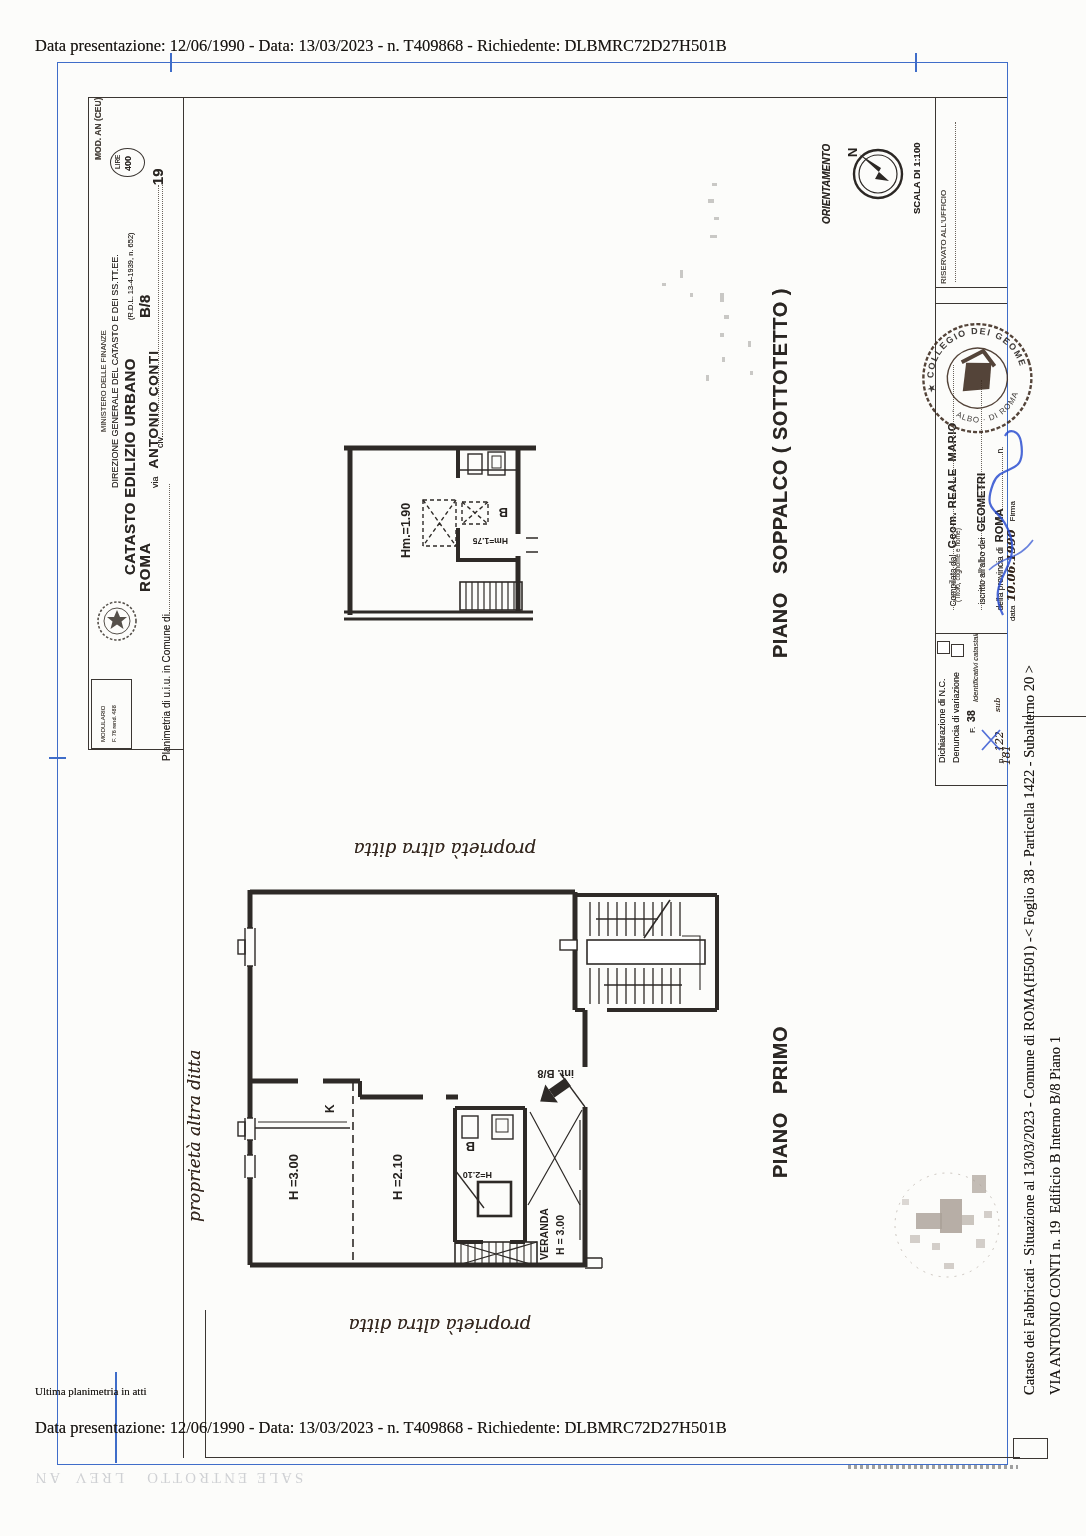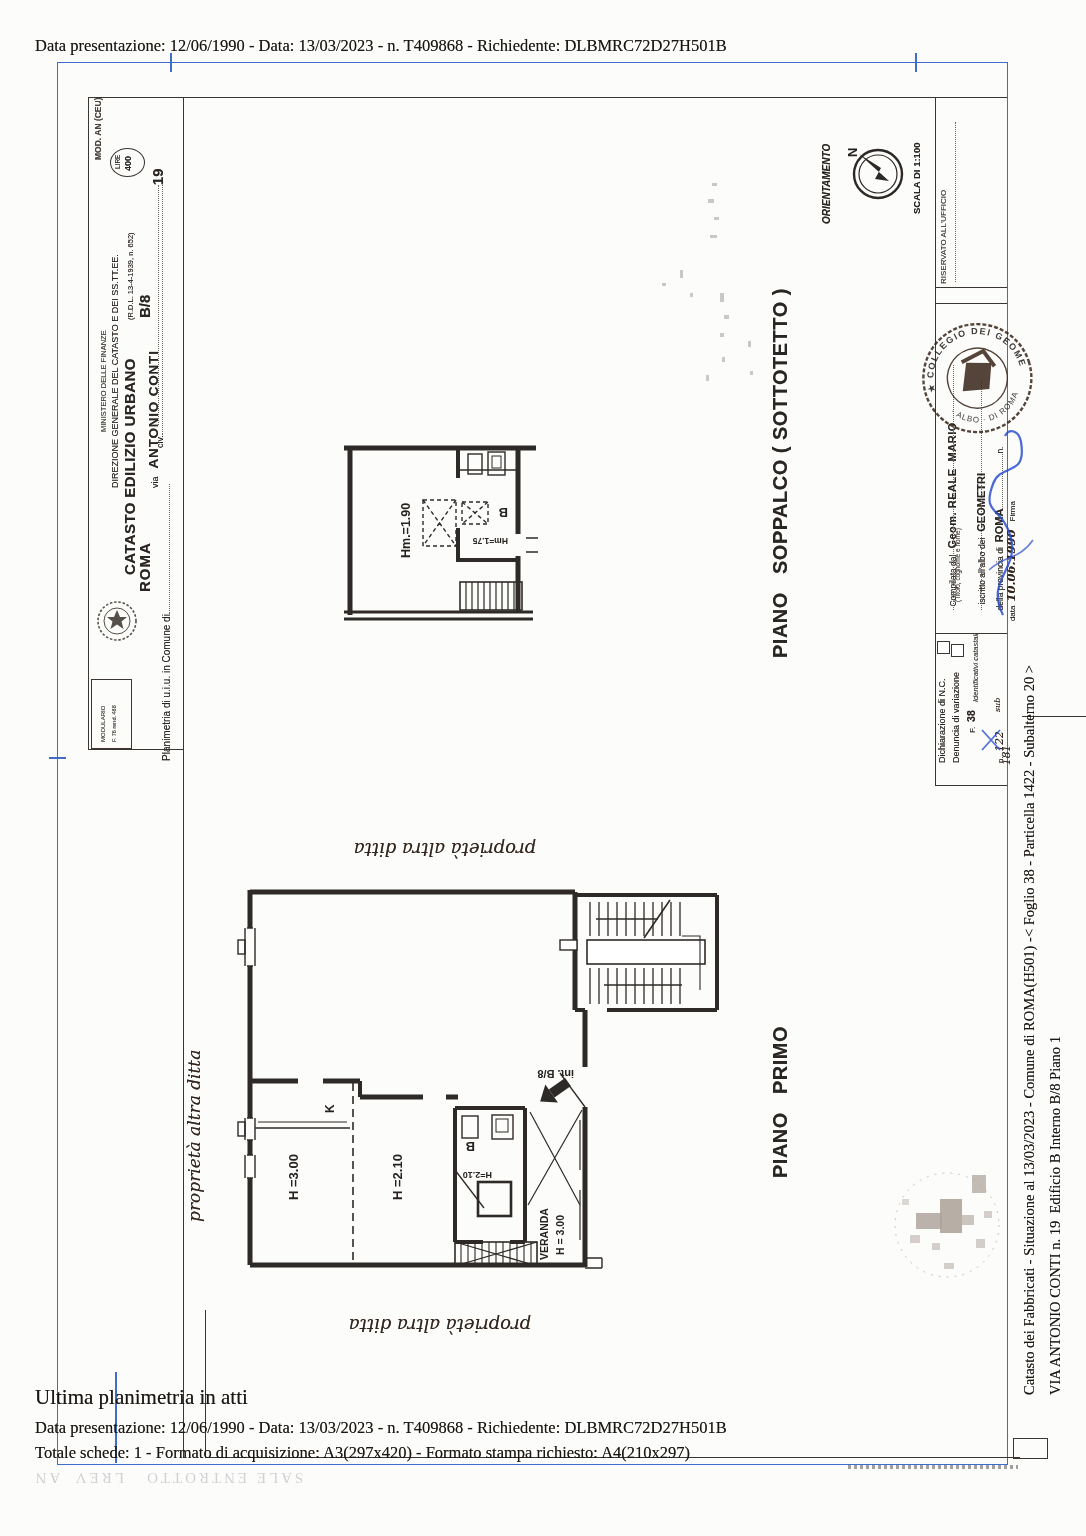--- a/index.html
+++ b/index.html
@@ -290,20 +290,19 @@
       <rect x="96" y="84" width="9" height="9" opacity=".5"></rect>
         <rect x="64" y="108" width="10" height="6" opacity=".5"></rect>
       <rect x="22" y="44" width="7" height="6" opacity=".4"></rect>
         <rect x="104" y="56" width="8" height="7" opacity=".5"></rect>
     </g>
   </svg>
 
   <div class="vtext serif scan" style="left:1022px;top:1395px;font-size:14.5px;">Catasto dei Fabbricati - Situazione al 13/03/2023 - Comune di ROMA(H501) -&lt; Foglio 38 - Particella 1422 - Subalterno 20 &gt;</div>
   <div class="vtext serif scan" style="left:1048px;top:1395px;font-size:14.5px;">VIA ANTONIO CONTI n. 19  Edificio B Interno B/8 Piano 1</div>
 
-  <div class="serif scan" style="position:absolute;left:35px;top:1385px;font-size:21px;">Ultima planimetria in atti</div>
+  <div class="serif scan" style="position:absolute;left:35px;top:1385px;font-size:11px;">Ultima planimetria in atti</div>
   <div class="serif scan" style="position:absolute;left:35px;top:1418px;font-size:16.5px;">Data presentazione: 12/06/1990 - Data: 13/03/2023 - n. T409868 - Richiedente: DLBMRC72D27H501B</div>
-  <div class="serif scan" style="position:absolute;left:35px;top:1443px;font-size:16.5px;">Totale schede: 1 - Formato di acquisizione: A3(297x420)  - Formato stampa richiesto: A4(210x297)</div>
   <div class="r180 serif" style="left:18px;top:1470px;width:300px;font-size:15px;letter-spacing:3px;color:#6a6f7e;opacity:.3;text-align:center;">SALE ENTROTTO   LREV  AN</div>
   <div style="position:absolute;left:848px;top:1465px;width:170px;height:4px;opacity:.55;
               background:repeating-linear-gradient(90deg,#555 0 3px,transparent 3px 6px);"></div>
 
 </div>
 
 </body></html>

